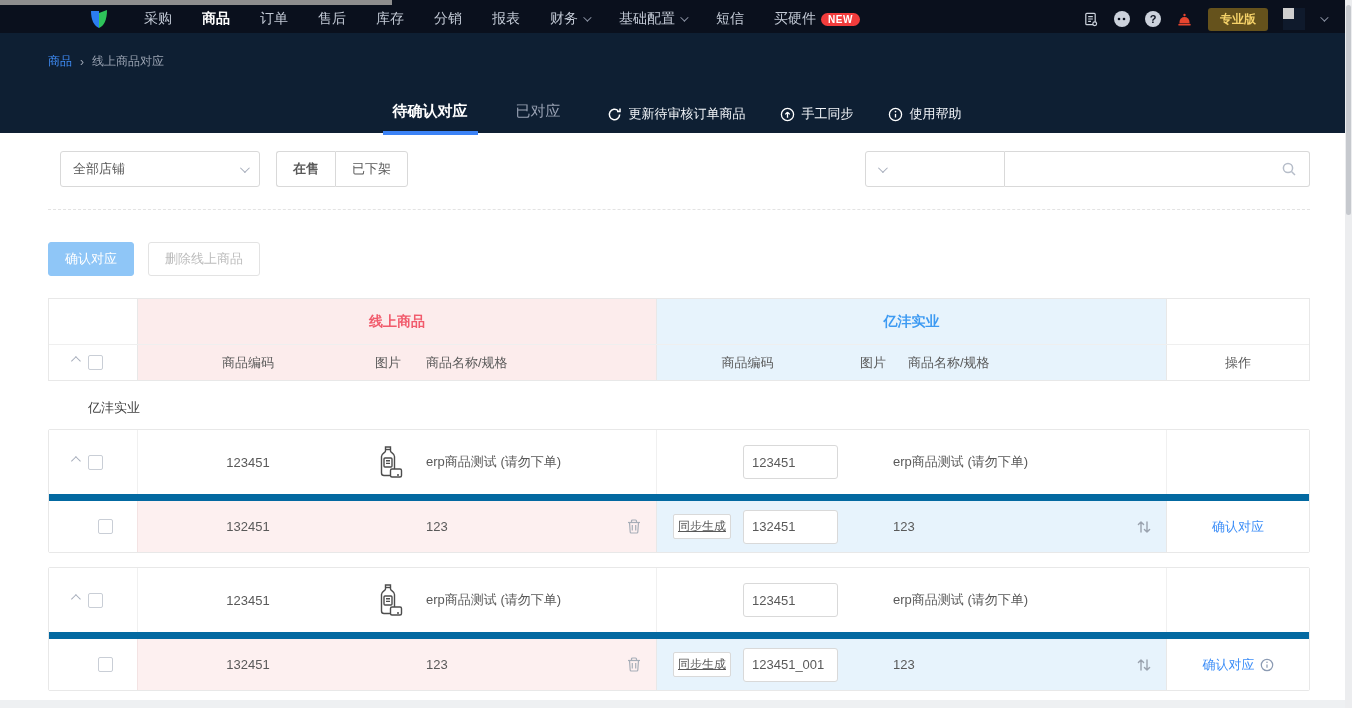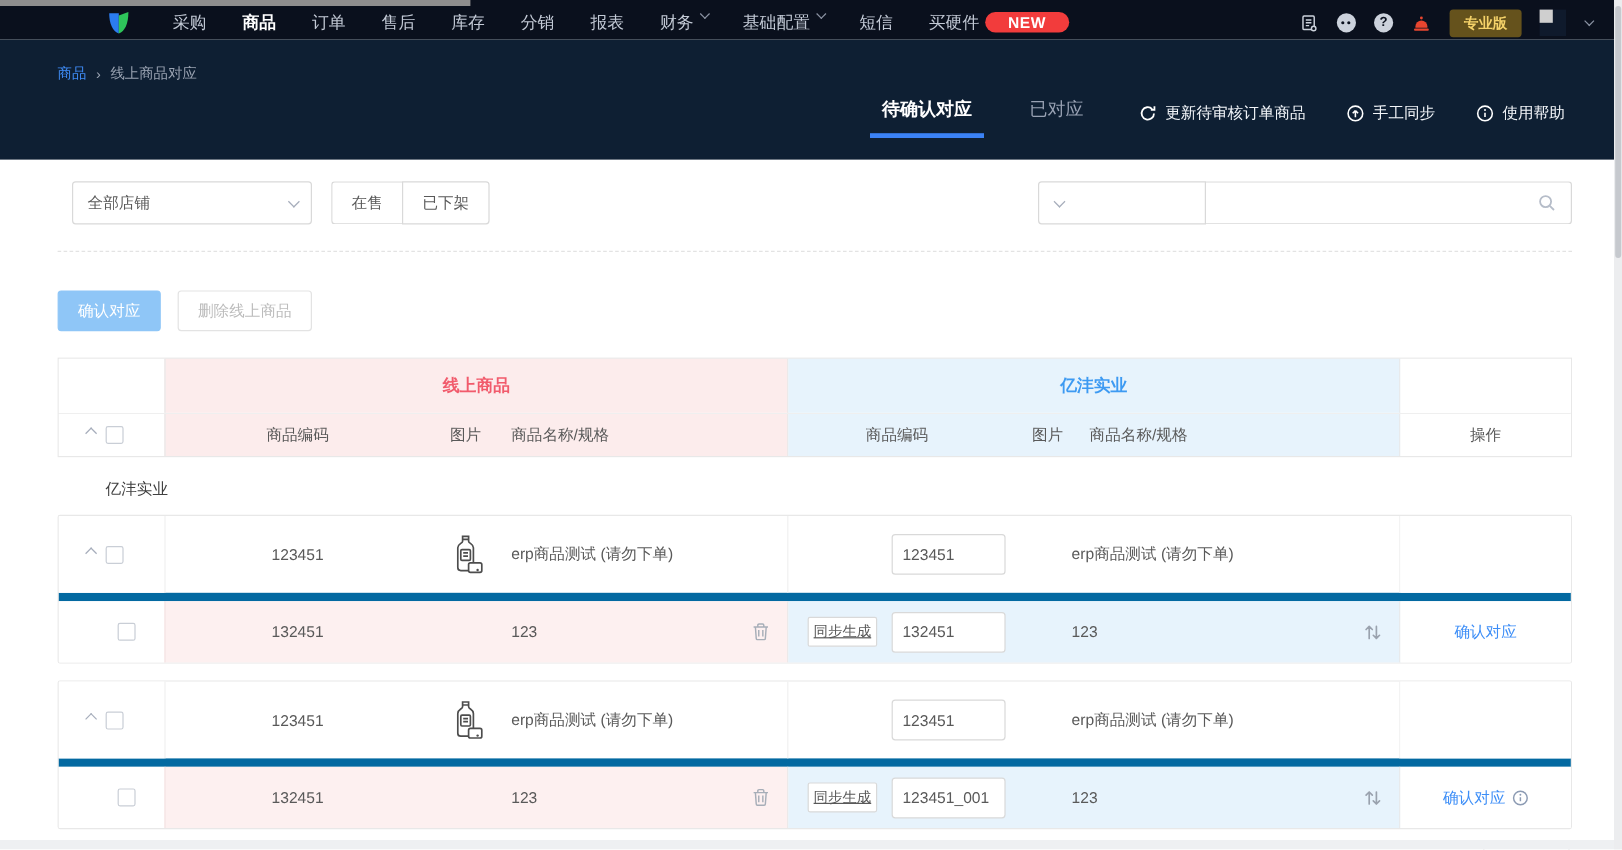--- a/index.html
+++ b/index.html
@@ -7,55 +7,55 @@
   body { font-family:"Liberation Sans","DejaVu Sans",sans-serif; background:#fff; position:relative; overflow:hidden; font-size:13px; color:#595959; }
 
   
   .top-strip { position:absolute; top:0; left:0; width:392px; height:5px; background:#8e8e8e; z-index:9; }
   .v-scrollbar { position:absolute; top:0; right:0; width:7px; height:708px; background:#ecedef; z-index:8; }
   .v-scrollbar .thumb { position:absolute; top:5px; left:1px; width:5px; height:210px; background:#c6c9ce; border-radius:3px; }
 
   
   .navbar { height:33px; background:#0a101d; display:flex; align-items:center; padding:5px 26px 0 88px; color:#c3cad6; }
   .logo { width:22px; height:22px; margin-right:34px; display:flex; align-items:center; justify-content:center; }
-  .nav-item { margin-right:30px; font-size:14px; cursor:pointer; display:flex; align-items:flex-start; gap:5px; white-space:nowrap; }
+  .nav-item { margin-right:30px; font-size:14px; cursor:pointer; display:flex; align-items:center; gap:5px; white-space:nowrap; }
   .nav-item.active { color:#fff; font-weight:bold; }
-  .nav-badge { background:#f23c3c; color:#fff; font-size:13px; font-weight:bold; padding:1px 19px; border-radius:9px; letter-spacing:.5px; }
+  .nav-badge { background:#f23c3c; color:#fff; font-size:10px; font-weight:bold; padding:1px 7px; border-radius:9px; letter-spacing:.5px; }
   .nav-right { margin-left:auto; display:flex; align-items:center; gap:15px; }
   .nav-ico { width:17px; height:17px; display:flex; align-items:center; justify-content:center; cursor:pointer; }
   .round-ico { width:16px; height:16px; border-radius:50%; background:#ccd2dc; color:#0a101d; font-size:11px; font-weight:bold; display:flex; align-items:center; justify-content:center; cursor:pointer; }
   .plan-badge { background:#65521c; color:#f5d269; font-size:12px; font-weight:bold; padding:3px 12px; border-radius:3px; cursor:pointer; }
   .avatar { width:22px; height:22px; background:#0f1a2c; position:relative; cursor:pointer; }
   .avatar::after { content:""; position:absolute; left:0; top:0; width:11px; height:11px; background:#cfcfcf; }
 
   .chev { display:inline-block; width:7px; height:7px; border-right:1.4px solid #a6adbb; border-bottom:1.4px solid #a6adbb; }
   .chev.down { transform:rotate(45deg) translateY(-2px); }
   .chev.up { transform:rotate(-135deg) translateY(2px); }
   .chev.dim { border-color:#8b93a3; width:6px; height:6px; }
 
   
   .subheader { height:100px; background:#0e1f33; padding:0 48px; }
   .breadcrumb { padding-top:20px; font-size:12px; color:#9aa3b2; display:flex; gap:8px; align-items:center; }
   .breadcrumb .parent { color:#3f8cf6; cursor:pointer; }
-  .tabrow { margin-top:12px; display:flex; align-items:flex-end; justify-content:flex-end; }
+  .tabrow { margin-top:32px; display:flex; align-items:flex-end; justify-content:center; }
   .tabs { display:flex; }
   .tab { margin-right:44px; padding:0 2px 14px; font-size:15px; color:#98a1b3; cursor:pointer; position:relative; }
   .tab.active { color:#fff; font-weight:bold; }
   .tab.active::after { content:""; position:absolute; left:-8px; right:-8px; bottom:0; height:4px; background:#3b82f6; }
   .hdr-actions { display:flex; gap:34px; padding-bottom:12px; }
   .hdr-action { display:flex; align-items:center; gap:7px; color:#f2f5f9; font-size:13px; cursor:pointer; }
 
   
   .content { padding:0 42px 0 48px; }
   .filter-row { margin-top:18px; display:flex; align-items:center;padding-left:12px; }
   .selectbox { height:36px; border:1px solid #d9d9d9; border-radius:3px; background:#fff; display:flex; align-items:center; justify-content:space-between; padding:0 12px; color:#595959; cursor:pointer; }
   .shop-select { width:200px; }
   .seg-group { display:flex; margin-left:16px; }
   .seg-btn { height:36px; padding:0 16px; border:1px solid #d9d9d9; background:#fff; color:#595959; font-size:13px; display:flex; align-items:center; cursor:pointer; }
-  .seg-btn:first-child { border-radius:3px 0 0 3px; border-right:none; }
+  .seg-btn:first-child { border-radius:3px 0 0 3px; border-right:none;font-weight:bold; }
   .seg-btn:last-child { border-radius:0 3px 3px 0; }
   .search-group { margin-left:auto; display:flex; }
   .field-select { width:140px; border-radius:3px 0 0 3px; }
   .search-input-wrap { width:305px; height:36px; border:1px solid #d9d9d9; border-left:none; border-radius:0 3px 3px 0; display:flex; align-items:center; }
   .search-input { flex:1; border:none; outline:none; height:100%; padding:0 10px; font-size:13px; background:transparent; }
   .dashed-sep { margin-top:22px; border-top:1px dashed #e3e3e3; }
   .btn-row { margin-top:32px; display:flex; gap:14px; }
   .btn { height:34px; padding:0 16px; border-radius:3px; font-size:13px; display:flex; align-items:center; cursor:pointer; }
   .btn.primary-disabled { background:#8fc6f7; color:#fff; border:1px solid #8fc6f7; }
   .btn.plain-disabled { background:#fff; color:#bcbcbc; border:1px solid #e3e3e3; }

